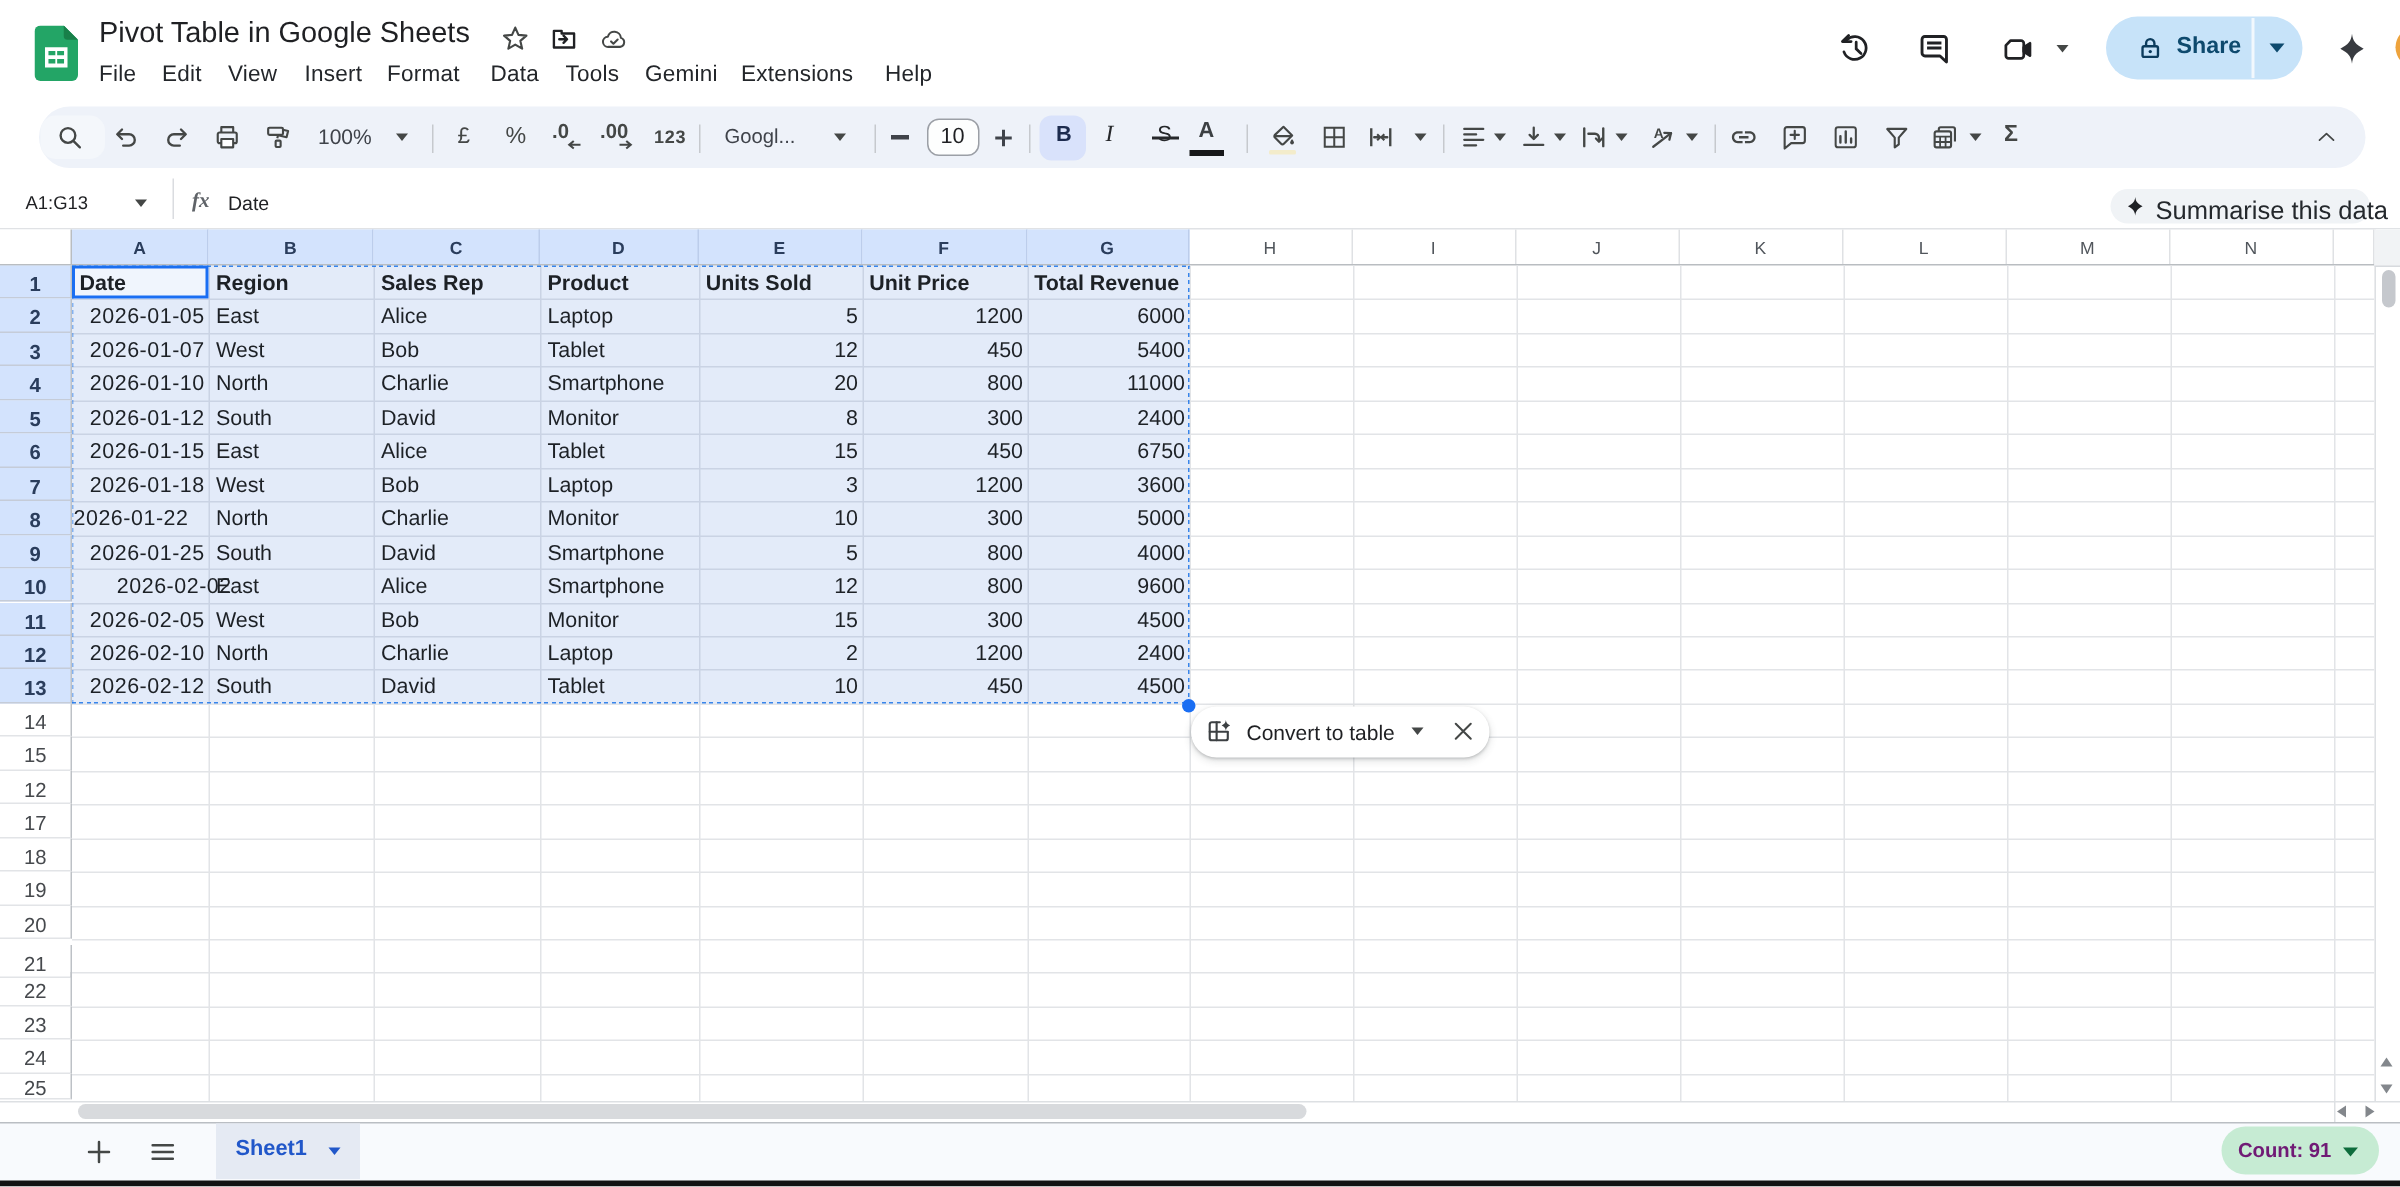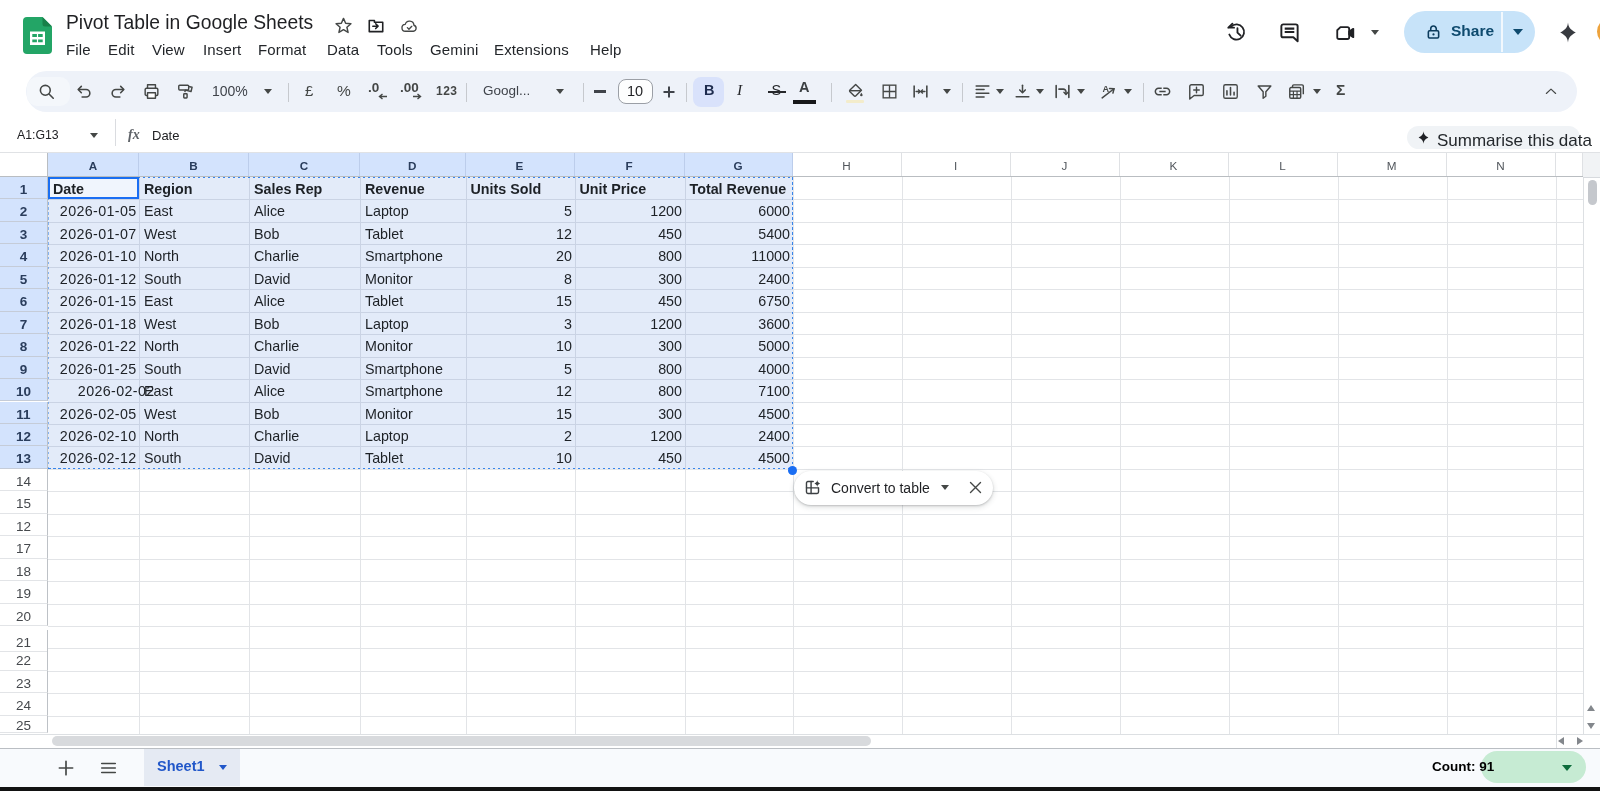--- a/index.html
+++ b/index.html
@@ -311,21 +311,21 @@
 <div class="gl" style="left:1119.5px;top:177.0px;width:1px;height:556.50px"></div>
 <div class="gl" style="left:1228.5px;top:177.0px;width:1px;height:556.50px"></div>
 <div class="gl" style="left:1337.5px;top:177.0px;width:1px;height:556.50px"></div>
 <div class="gl" style="left:1446.5px;top:177.0px;width:1px;height:556.50px"></div>
 <div class="gl" style="left:1555.5px;top:177.0px;width:1px;height:556.50px"></div>
 <div class="gl" style="left:1583px;top:177.0px;width:1px;height:556.50px"></div>
 <div class="abs" style="left:48px;top:177.0px;width:744.5px;height:291.85px;background:rgba(60,110,210,0.14)"></div>
 <div class="cell" style="left:49px;top:177.00px;width:90px;height:22.45px;line-height:24.45px;padding-left:4px;font-weight:bold;">Date</div>
 <div class="cell" style="left:140px;top:177.00px;width:109px;height:22.45px;line-height:24.45px;padding-left:4px;font-weight:bold;">Region</div>
 <div class="cell" style="left:250px;top:177.00px;width:110px;height:22.45px;line-height:24.45px;padding-left:4px;font-weight:bold;">Sales Rep</div>
-<div class="cell" style="left:361px;top:177.00px;width:104.5px;height:22.45px;line-height:24.45px;padding-left:4px;font-weight:bold;">Revenue</div>
+<div class="cell" style="left:361px;top:177.00px;width:104.5px;height:22.45px;line-height:24.45px;padding-left:4px;font-weight:bold;">Product</div>
 <div class="cell" style="left:466.5px;top:177.00px;width:108.0px;height:22.45px;line-height:24.45px;padding-left:4px;font-weight:bold;">Units Sold</div>
 <div class="cell" style="left:575.5px;top:177.00px;width:109.0px;height:22.45px;line-height:24.45px;padding-left:4px;font-weight:bold;">Unit Price</div>
 <div class="cell" style="left:685.5px;top:177.00px;width:107.0px;height:22.45px;line-height:24.45px;padding-left:4px;font-weight:bold;">Total Revenue</div>
 <div class="cell" style="left:49px;top:199.45px;width:90px;height:22.45px;line-height:24.45px;text-align:right;padding-right:2.5px;letter-spacing:.35px;">2026-01-05</div>
 <div class="cell" style="left:140px;top:199.45px;width:109px;height:22.45px;line-height:24.45px;padding-left:4px;">East</div>
 <div class="cell" style="left:250px;top:199.45px;width:110px;height:22.45px;line-height:24.45px;padding-left:4px;">Alice</div>
 <div class="cell" style="left:361px;top:199.45px;width:104.5px;height:22.45px;line-height:24.45px;padding-left:4px;">Laptop</div>
 <div class="cell" style="left:466.5px;top:199.45px;width:108.0px;height:22.45px;line-height:24.45px;text-align:right;padding-right:2.5px;">5</div>
 <div class="cell" style="left:575.5px;top:199.45px;width:109.0px;height:22.45px;line-height:24.45px;text-align:right;padding-right:2.5px;">1200</div>
 <div class="cell" style="left:685.5px;top:199.45px;width:107.0px;height:22.45px;line-height:24.45px;text-align:right;padding-right:2.5px;">6000</div>
@@ -357,41 +357,41 @@
 <div class="cell" style="left:466.5px;top:289.25px;width:108.0px;height:22.45px;line-height:24.45px;text-align:right;padding-right:2.5px;">15</div>
 <div class="cell" style="left:575.5px;top:289.25px;width:109.0px;height:22.45px;line-height:24.45px;text-align:right;padding-right:2.5px;">450</div>
 <div class="cell" style="left:685.5px;top:289.25px;width:107.0px;height:22.45px;line-height:24.45px;text-align:right;padding-right:2.5px;">6750</div>
 <div class="cell" style="left:49px;top:311.70px;width:90px;height:22.45px;line-height:24.45px;text-align:right;padding-right:2.5px;letter-spacing:.35px;">2026-01-18</div>
 <div class="cell" style="left:140px;top:311.70px;width:109px;height:22.45px;line-height:24.45px;padding-left:4px;">West</div>
 <div class="cell" style="left:250px;top:311.70px;width:110px;height:22.45px;line-height:24.45px;padding-left:4px;">Bob</div>
 <div class="cell" style="left:361px;top:311.70px;width:104.5px;height:22.45px;line-height:24.45px;padding-left:4px;">Laptop</div>
 <div class="cell" style="left:466.5px;top:311.70px;width:108.0px;height:22.45px;line-height:24.45px;text-align:right;padding-right:2.5px;">3</div>
 <div class="cell" style="left:575.5px;top:311.70px;width:109.0px;height:22.45px;line-height:24.45px;text-align:right;padding-right:2.5px;">1200</div>
 <div class="cell" style="left:685.5px;top:311.70px;width:107.0px;height:22.45px;line-height:24.45px;text-align:right;padding-right:2.5px;">3600</div>
-<div class="cell" style="left:49px;top:334.15px;width:90px;height:22.45px;line-height:24.45px;text-align:right;padding-right:2.5px;letter-spacing:.35px;">2026-01-22</div>
+<div class="cell" style="left:49px;top:334.15px;width:90px;height:22.45px;line-height:24.45px;text-align:left;padding-right:2.5px;letter-spacing:.35px;">2026-01-22</div>
 <div class="cell" style="left:140px;top:334.15px;width:109px;height:22.45px;line-height:24.45px;padding-left:4px;">North</div>
 <div class="cell" style="left:250px;top:334.15px;width:110px;height:22.45px;line-height:24.45px;padding-left:4px;">Charlie</div>
 <div class="cell" style="left:361px;top:334.15px;width:104.5px;height:22.45px;line-height:24.45px;padding-left:4px;">Monitor</div>
 <div class="cell" style="left:466.5px;top:334.15px;width:108.0px;height:22.45px;line-height:24.45px;text-align:right;padding-right:2.5px;">10</div>
 <div class="cell" style="left:575.5px;top:334.15px;width:109.0px;height:22.45px;line-height:24.45px;text-align:right;padding-right:2.5px;">300</div>
 <div class="cell" style="left:685.5px;top:334.15px;width:107.0px;height:22.45px;line-height:24.45px;text-align:right;padding-right:2.5px;">5000</div>
 <div class="cell" style="left:49px;top:356.60px;width:90px;height:22.45px;line-height:24.45px;text-align:right;padding-right:2.5px;letter-spacing:.35px;">2026-01-25</div>
 <div class="cell" style="left:140px;top:356.60px;width:109px;height:22.45px;line-height:24.45px;padding-left:4px;">South</div>
 <div class="cell" style="left:250px;top:356.60px;width:110px;height:22.45px;line-height:24.45px;padding-left:4px;">David</div>
 <div class="cell" style="left:361px;top:356.60px;width:104.5px;height:22.45px;line-height:24.45px;padding-left:4px;">Smartphone</div>
 <div class="cell" style="left:466.5px;top:356.60px;width:108.0px;height:22.45px;line-height:24.45px;text-align:right;padding-right:2.5px;">5</div>
 <div class="cell" style="left:575.5px;top:356.60px;width:109.0px;height:22.45px;line-height:24.45px;text-align:right;padding-right:2.5px;">800</div>
 <div class="cell" style="left:685.5px;top:356.60px;width:107.0px;height:22.45px;line-height:24.45px;text-align:right;padding-right:2.5px;">4000</div>
 <div class="cell" style="left:67px;top:379.05px;width:90px;height:22.45px;line-height:24.45px;text-align:right;padding-right:2.5px;letter-spacing:.35px;">2026-02-02</div>
 <div class="cell" style="left:140px;top:379.05px;width:109px;height:22.45px;line-height:24.45px;padding-left:4px;">East</div>
 <div class="cell" style="left:250px;top:379.05px;width:110px;height:22.45px;line-height:24.45px;padding-left:4px;">Alice</div>
 <div class="cell" style="left:361px;top:379.05px;width:104.5px;height:22.45px;line-height:24.45px;padding-left:4px;">Smartphone</div>
 <div class="cell" style="left:466.5px;top:379.05px;width:108.0px;height:22.45px;line-height:24.45px;text-align:right;padding-right:2.5px;">12</div>
 <div class="cell" style="left:575.5px;top:379.05px;width:109.0px;height:22.45px;line-height:24.45px;text-align:right;padding-right:2.5px;">800</div>
-<div class="cell" style="left:685.5px;top:379.05px;width:107.0px;height:22.45px;line-height:24.45px;text-align:right;padding-right:2.5px;">7100</div>
+<div class="cell" style="left:685.5px;top:379.05px;width:107.0px;height:22.45px;line-height:24.45px;text-align:right;padding-right:2.5px;">9600</div>
 <div class="cell" style="left:49px;top:401.50px;width:90px;height:22.45px;line-height:24.45px;text-align:right;padding-right:2.5px;letter-spacing:.35px;">2026-02-05</div>
 <div class="cell" style="left:140px;top:401.50px;width:109px;height:22.45px;line-height:24.45px;padding-left:4px;">West</div>
 <div class="cell" style="left:250px;top:401.50px;width:110px;height:22.45px;line-height:24.45px;padding-left:4px;">Bob</div>
 <div class="cell" style="left:361px;top:401.50px;width:104.5px;height:22.45px;line-height:24.45px;padding-left:4px;">Monitor</div>
 <div class="cell" style="left:466.5px;top:401.50px;width:108.0px;height:22.45px;line-height:24.45px;text-align:right;padding-right:2.5px;">15</div>
 <div class="cell" style="left:575.5px;top:401.50px;width:109.0px;height:22.45px;line-height:24.45px;text-align:right;padding-right:2.5px;">300</div>
 <div class="cell" style="left:685.5px;top:401.50px;width:107.0px;height:22.45px;line-height:24.45px;text-align:right;padding-right:2.5px;">4500</div>
 <div class="cell" style="left:49px;top:423.95px;width:90px;height:22.45px;line-height:24.45px;text-align:right;padding-right:2.5px;letter-spacing:.35px;">2026-02-10</div>
 <div class="cell" style="left:140px;top:423.95px;width:109px;height:22.45px;line-height:24.45px;padding-left:4px;">North</div>
 <div class="cell" style="left:250px;top:423.95px;width:110px;height:22.45px;line-height:24.45px;padding-left:4px;">Charlie</div>
@@ -440,14 +440,14 @@
 <svg class="abs" style="left:56px;top:758px" width="20" height="20" viewBox="0 0 24 24">
 <path d="M12 4 V20 M4 12 H20" stroke="#444746" stroke-width="2" stroke-linecap="round"></path>
   </svg>
 <svg class="abs" style="left:99px;top:759px" width="19" height="18" viewBox="0 0 24 24">
 <path d="M3 6 h18 M3 12 h18 M3 18 h18" stroke="#444746" stroke-width="2.2" stroke-linecap="round"></path>
   </svg>
 <div class="abs" style="left:144px;top:748.5px;width:96px;height:37px;background:#e5eaf3"></div>
 <div class="abs" style="left:157px;top:758px;font-size:14.5px;font-weight:bold;color:#2157c9">Sheet1</div>
 <div class="abs" style="left:219px;top:765px;width:0;height:0;border-left:4.5px solid transparent;border-right:4.5px solid transparent;border-top:5.5px solid #2157c9"></div>
 <div class="abs" style="left:1481px;top:751px;width:105px;height:32px;background:#c6ebd3;border-radius:16px"></div>
-<div class="abs" style="left:1432px;top:759px;font-size:13.5px;font-weight:bold;color:#000000">Count: 91</div>
+<div class="abs" style="left:1492px;top:759px;font-size:13.5px;font-weight:bold;color:#701a75">Count: 91</div>
 <div class="abs" style="left:1562px;top:765px;width:0;height:0;border-left:5px solid transparent;border-right:5px solid transparent;border-top:6px solid #0e6c3c"></div>
 <div class="abs" style="left:0;top:786.5px;width:1600px;height:4.5px;background:#121212"></div>
 </body></html>

